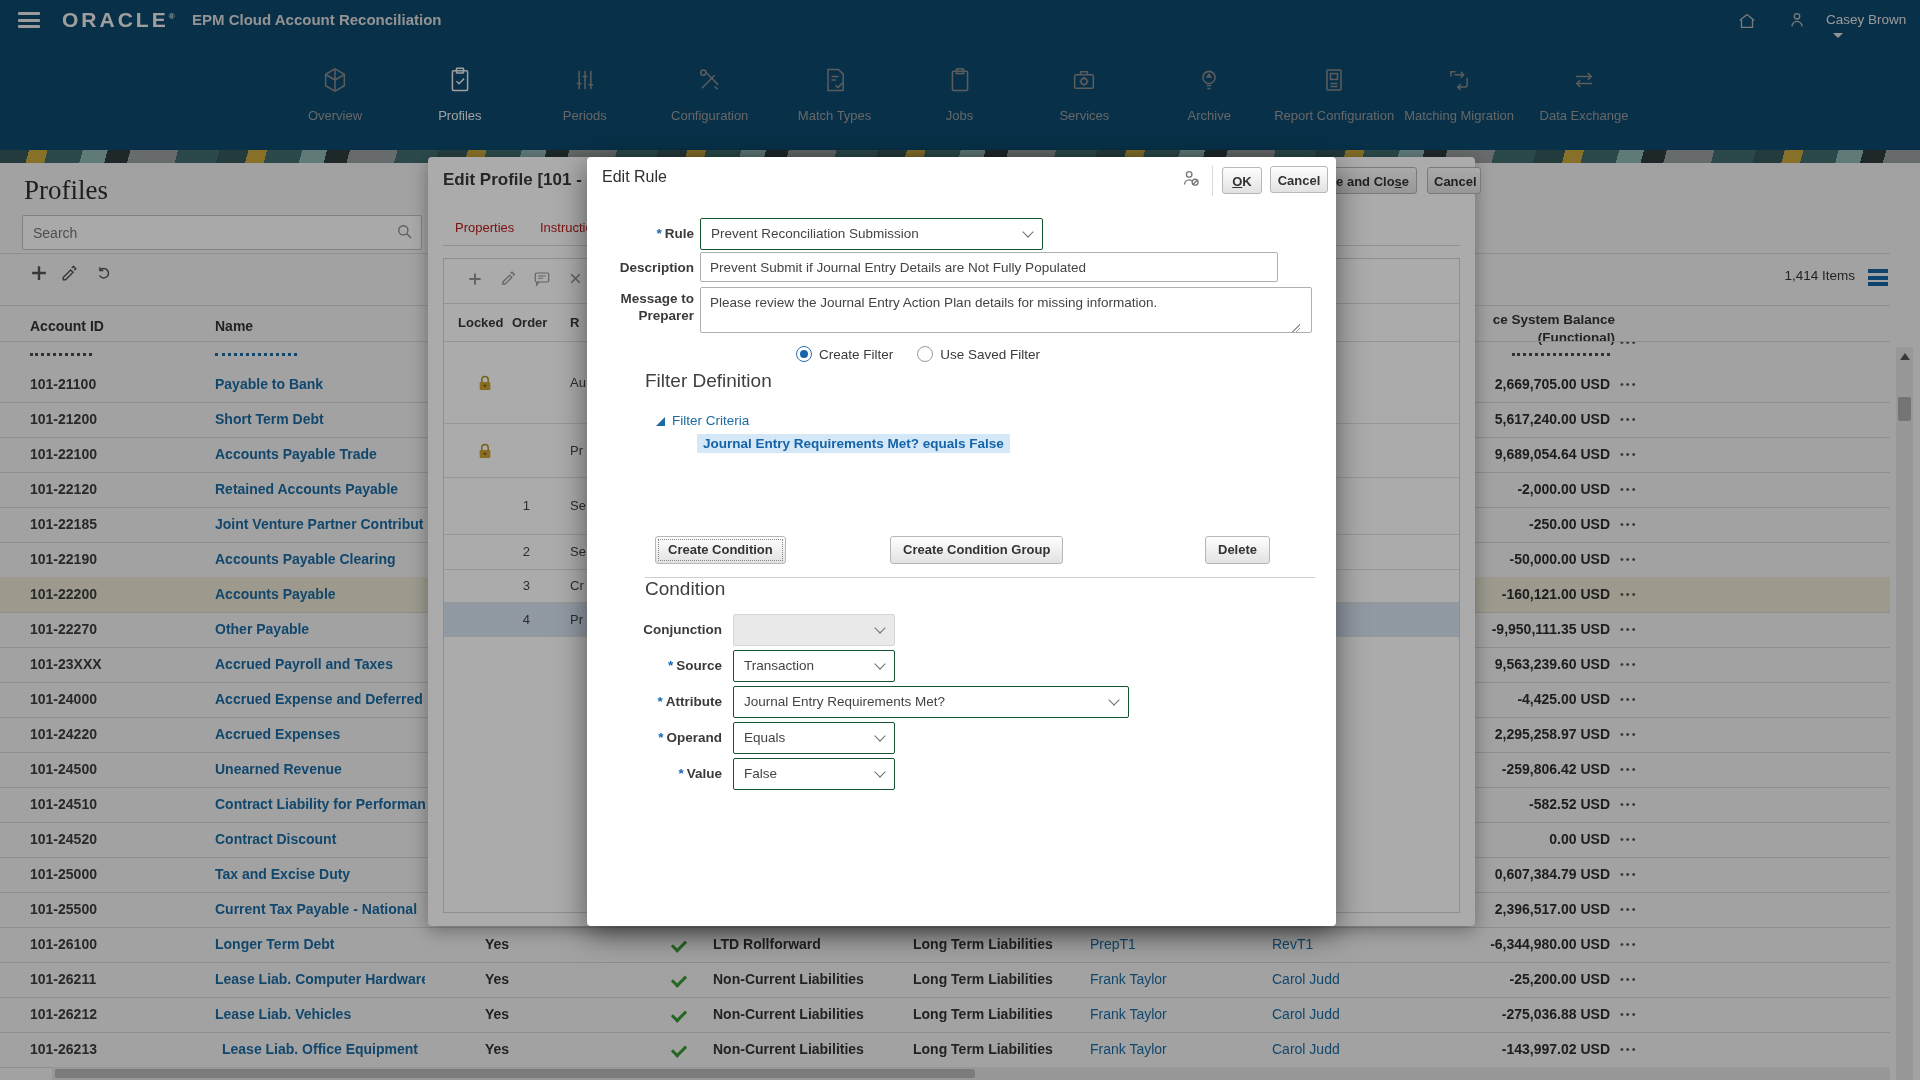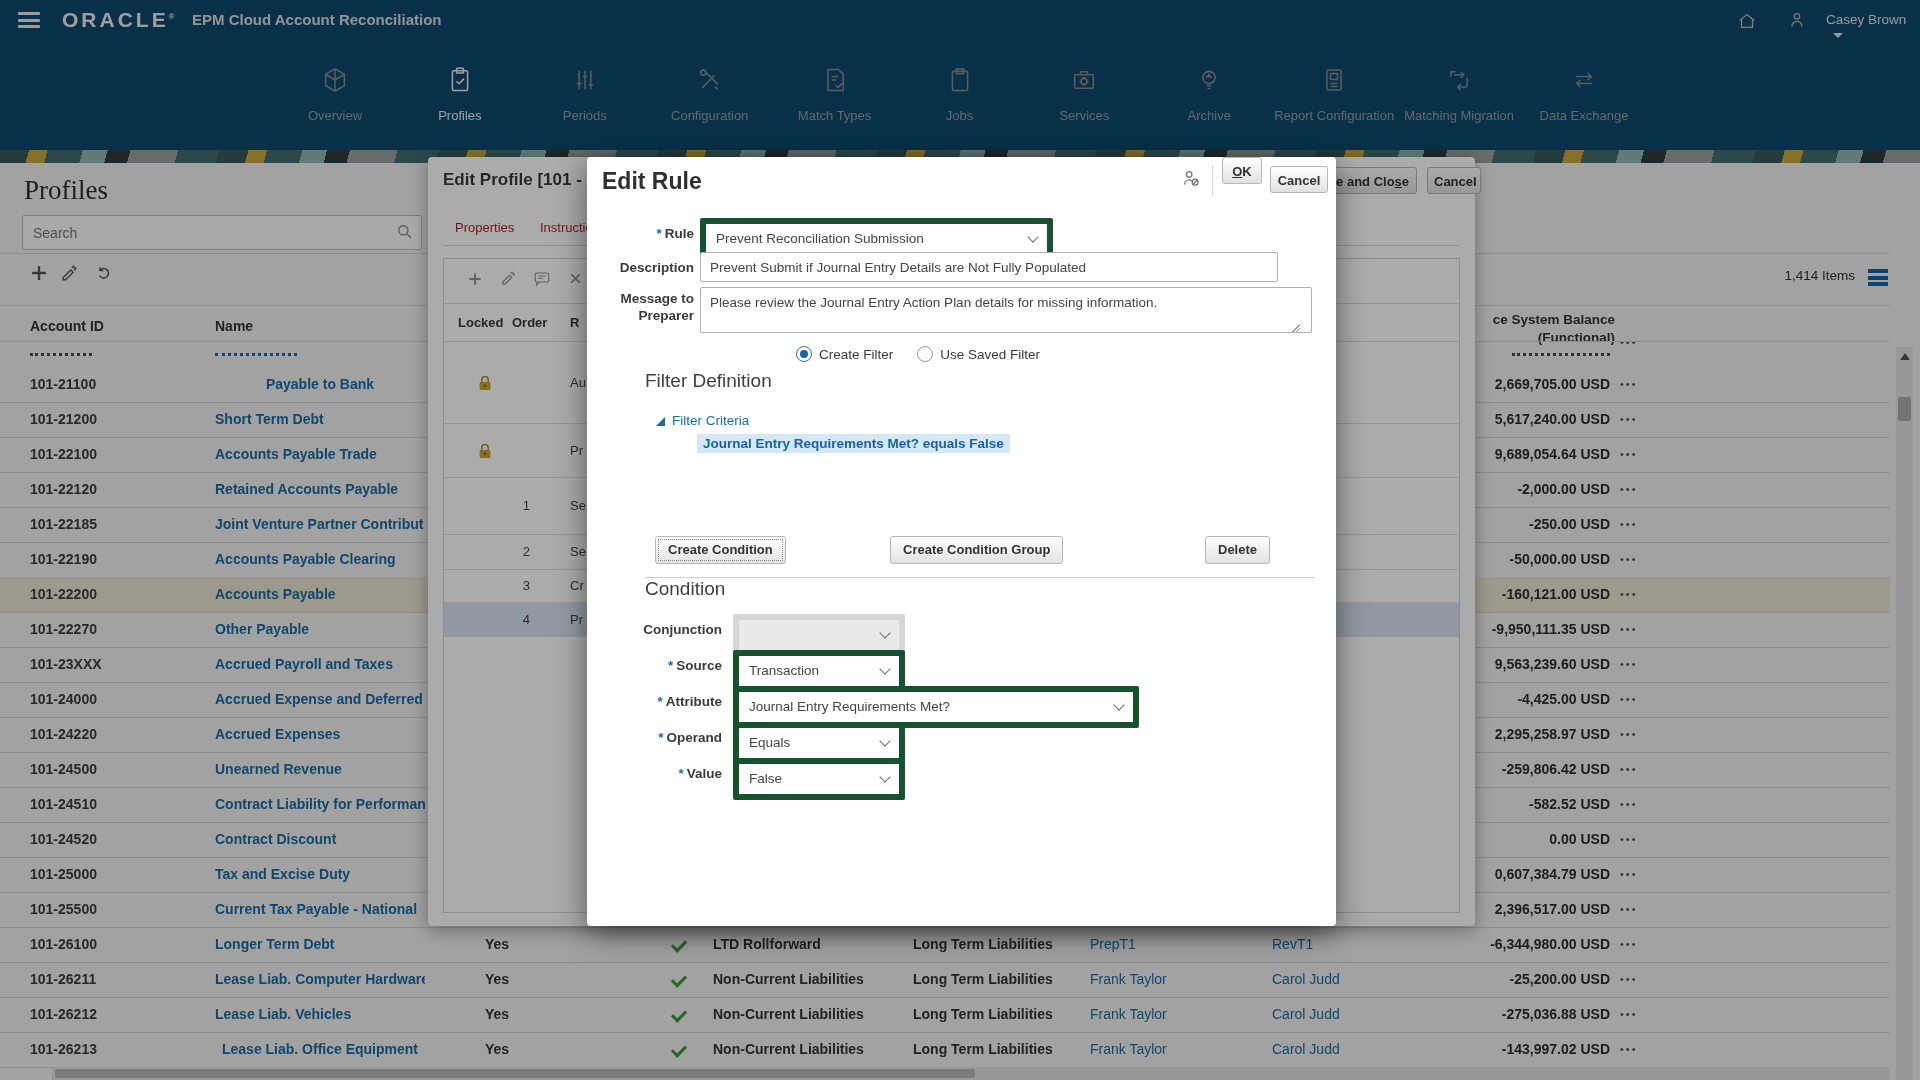--- a/index.html
+++ b/index.html
@@ -91,28 +91,28 @@
   .eplock{position:absolute;left:34px;top:50%;margin-top:-8px;}
   .eporder{position:absolute;left:60px;width:26px;text-align:right;top:50%;margin-top:-8px;}
   .epfrag{position:absolute;left:126px;top:50%;margin-top:-8px;}
 
   
   #overlay{position:absolute;left:0;top:0;width:1920px;height:1080px;background:rgba(0,0,0,.33);z-index:3;}
 
   
   #modal{position:absolute;left:587px;top:157px;width:749px;height:769px;background:#fff;border-radius:4px;
     box-shadow:0 8px 30px rgba(0,0,0,.5);z-index:4;font-size:13.5px;color:#3a3a3a;}
-  #m-title{position:absolute;left:15px;top:11px;font-size:23px;font-weight:700;color:#2f2f2f;}
+  #m-title{position:absolute;left:15px;top:11px;font-size:16px;font-weight:400;color:#2f2f2f;}
   #m-usric{position:absolute;left:593px;top:11px;color:#7a7a7a;cursor:pointer;}
   #m-vsep{position:absolute;left:625px;top:9px;height:30px;border-left:1px solid #d8d8d8;}
-  #m-ok{position:absolute;left:635px;top:0;width:40px;height:27px;line-height:25px;}
+  #m-ok{position:absolute;left:635px;top:10px;width:40px;height:27px;line-height:25px;}
   #m-cancel{position:absolute;left:683px;top:9px;width:58px;height:27px;line-height:25px;}
   .m-label{position:absolute;text-align:right;font-weight:700;color:#3a3a3a;line-height:17px;}
   .req{color:#1467b3;margin-right:3px;font-weight:700;}
-  .sel{position:absolute;height:30px;background:#fff;border:6px solid #14532d;border-radius:2px;cursor:pointer;}
+  .sel{position:absolute;height:30px;background:#fff;border:1px solid #14532d;border-radius:2px;cursor:pointer;}
   .sel .sel-txt{position:absolute;left:10px;top:7px;color:#444;white-space:nowrap;}
   .chev{position:absolute;right:10px;top:9px;width:7px;height:7px;border-right:1.6px solid #6f6f6f;border-bottom:1.6px solid #6f6f6f;transform:rotate(45deg);}
   .sel.disabled{background:#e9e9e9;border-color:#d6d6d6;}
   .m-input{position:absolute;height:28px;border:1px solid #b0b0b0;border-radius:2px;font-size:13.5px;color:#444;
     padding:0 9px;font-family:"Liberation Sans",sans-serif;outline:none;}
   #m-msg{position:absolute;left:113px;top:130px;width:592px;height:30px;border:1px solid #b0b0b0;border-radius:2px;
     font-size:13.5px;color:#444;padding:7px 9px;resize:none;font-family:"Liberation Sans",sans-serif;outline:none;}
   #m-resize{position:absolute;left:705px;top:167px;width:8px;height:8px;
     background:linear-gradient(135deg,transparent 0 50%,#999 50% 58%,transparent 58% 72%,#999 72% 80%,transparent 80%);}
   .radio{display:inline-block;width:14px;height:14px;border-radius:50%;border:1px solid #9a9a9a;background:#fff;vertical-align:-3px;margin-right:7px;cursor:pointer;}
@@ -260,21 +260,21 @@
     <div class="pg-divider" style="top:178px"></div>
 
     <div id="clipped-row">
       <span class="dashseg" style="left:30px;width:62px"></span>
       <span class="dashseg blue" style="left:215px;width:82px"></span>
       <span class="dashseg" style="left:1512px;width:98px"></span>
       <span class="pdots" style="top:-6px">•••</span>
     </div>
 
     <div id="profile-rows">
-        <div class="prow" style="top: 204px; text-align: center;">
+        <div class="prow" style="top: 204px;">
           <span class="pid">101-21100</span>
           <a class="pname">Payable to Bank</a>
           <span class="pbal">2,669,705.00 USD</span>
           <span class="pdots">•••</span>
         </div>
         <div class="prow" style="top: 239px;">
           <span class="pid">101-21200</span>
           <a class="pname">Short Term Debt</a>
           <span class="pbal">5,617,240.00 USD</span>
           <span class="pdots">•••</span>

